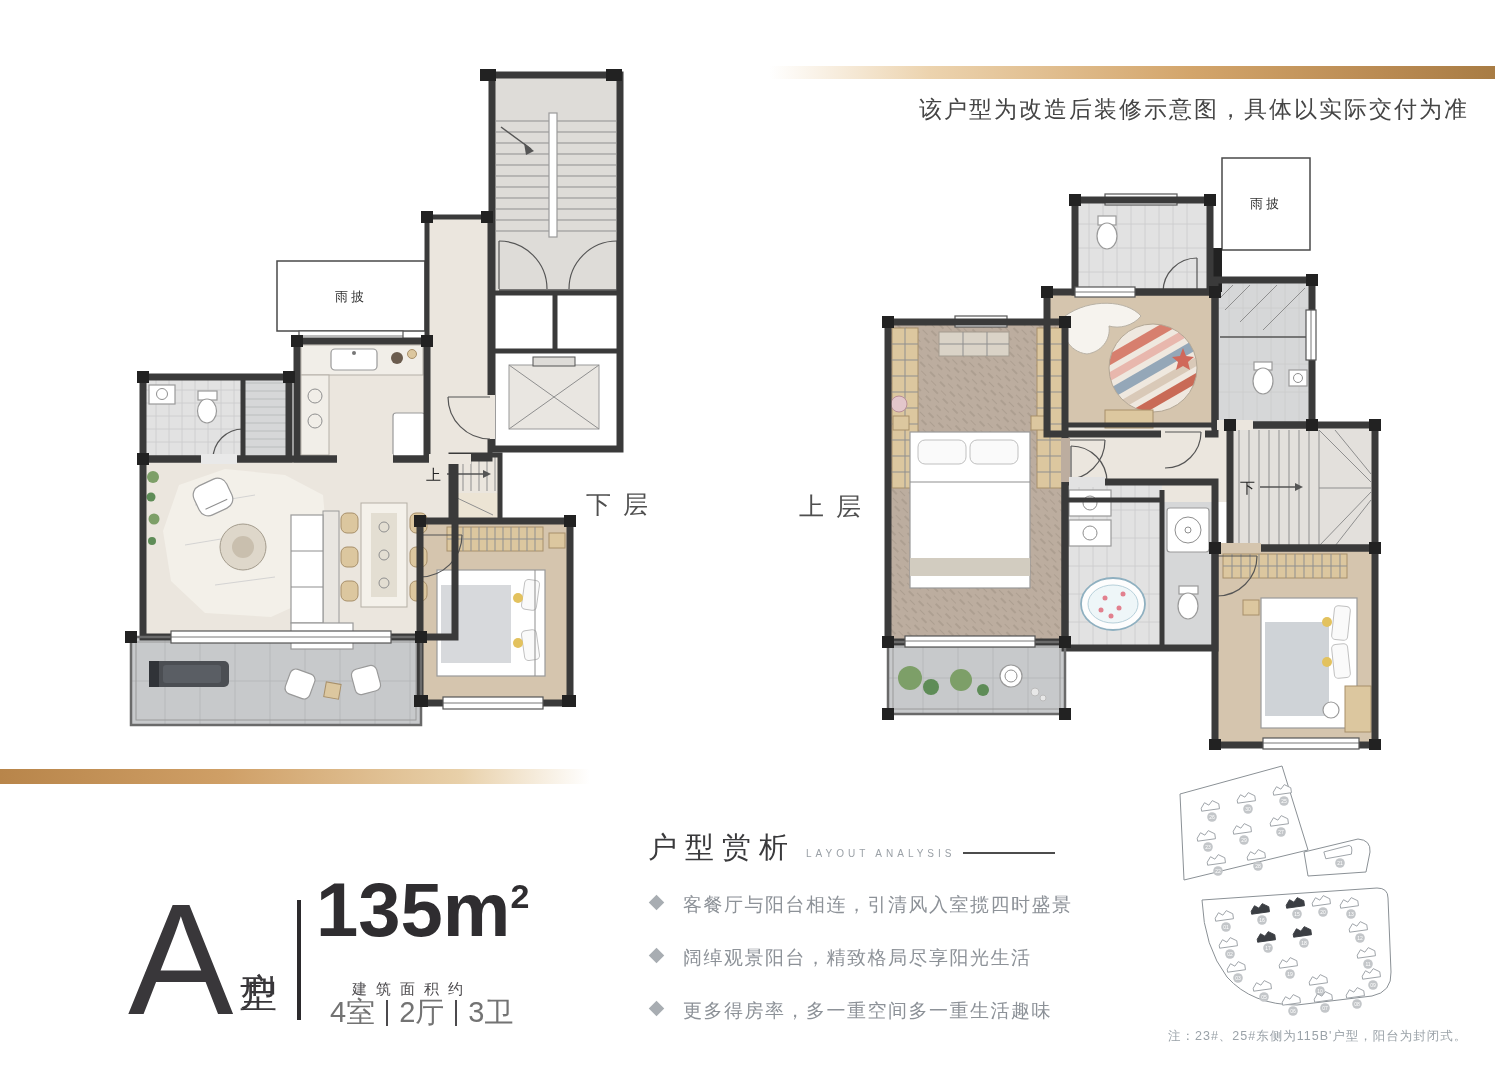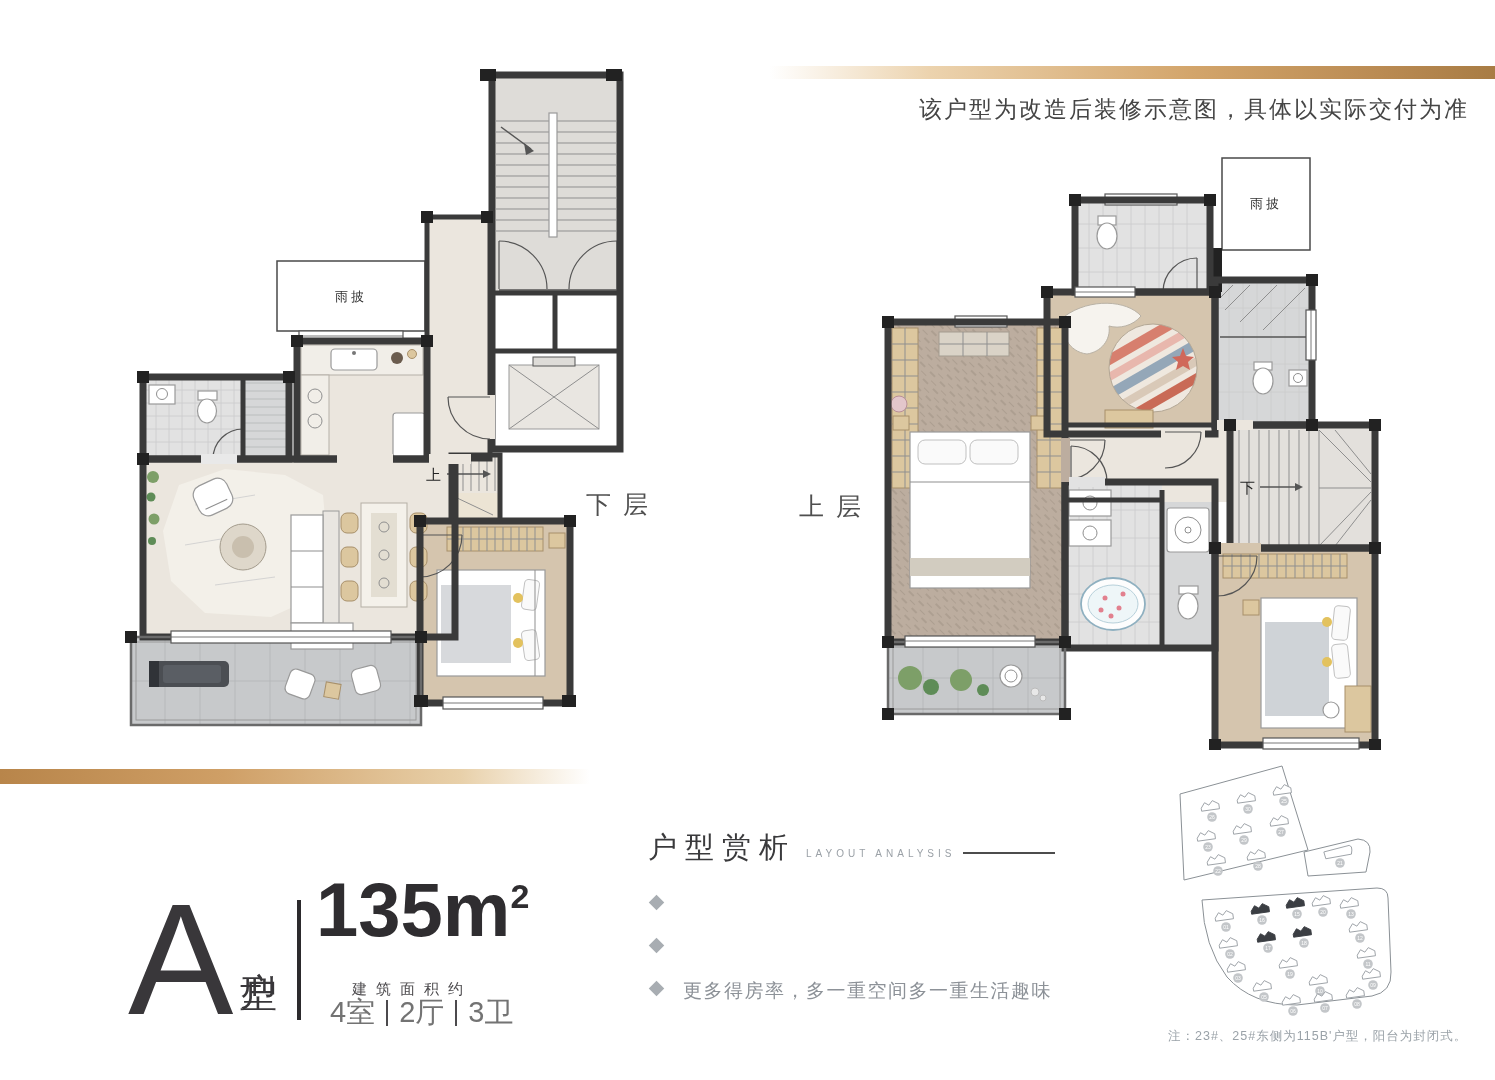--- a/index.html
+++ b/index.html
@@ -490,23 +490,25 @@
 
 <div class="abs analysis">
   <div class="a-head">
     <span class="a-title">户型赏析</span>
     <span class="a-sub">LAYOUT ANALYSIS</span>
     <span class="a-line"></span>
   </div>
   <ul class="a-list">
     <li>
         <span class="diamond"></span>
+        <span class="a-text">客餐厅与阳台相连，引清风入室揽四时盛景</span>
       </li>
     <li>
         <span class="diamond"></span>
+        <span class="a-text">阔绰观景阳台，精致格局尽享阳光生活</span>
       </li>
     <li>
         <span class="diamond"></span>
         <span class="a-text">更多得房率，多一重空间多一重生活趣味</span>
       </li>
   </ul>
 </div>
 
 <svg id="sp" class="abs" style="left:1172px;top:760px" width="232" height="260" viewBox="0 0 232 260">
   <path class="parcel" d="M8,34 L110,6 L136,90 L12,120 Z"></path>

